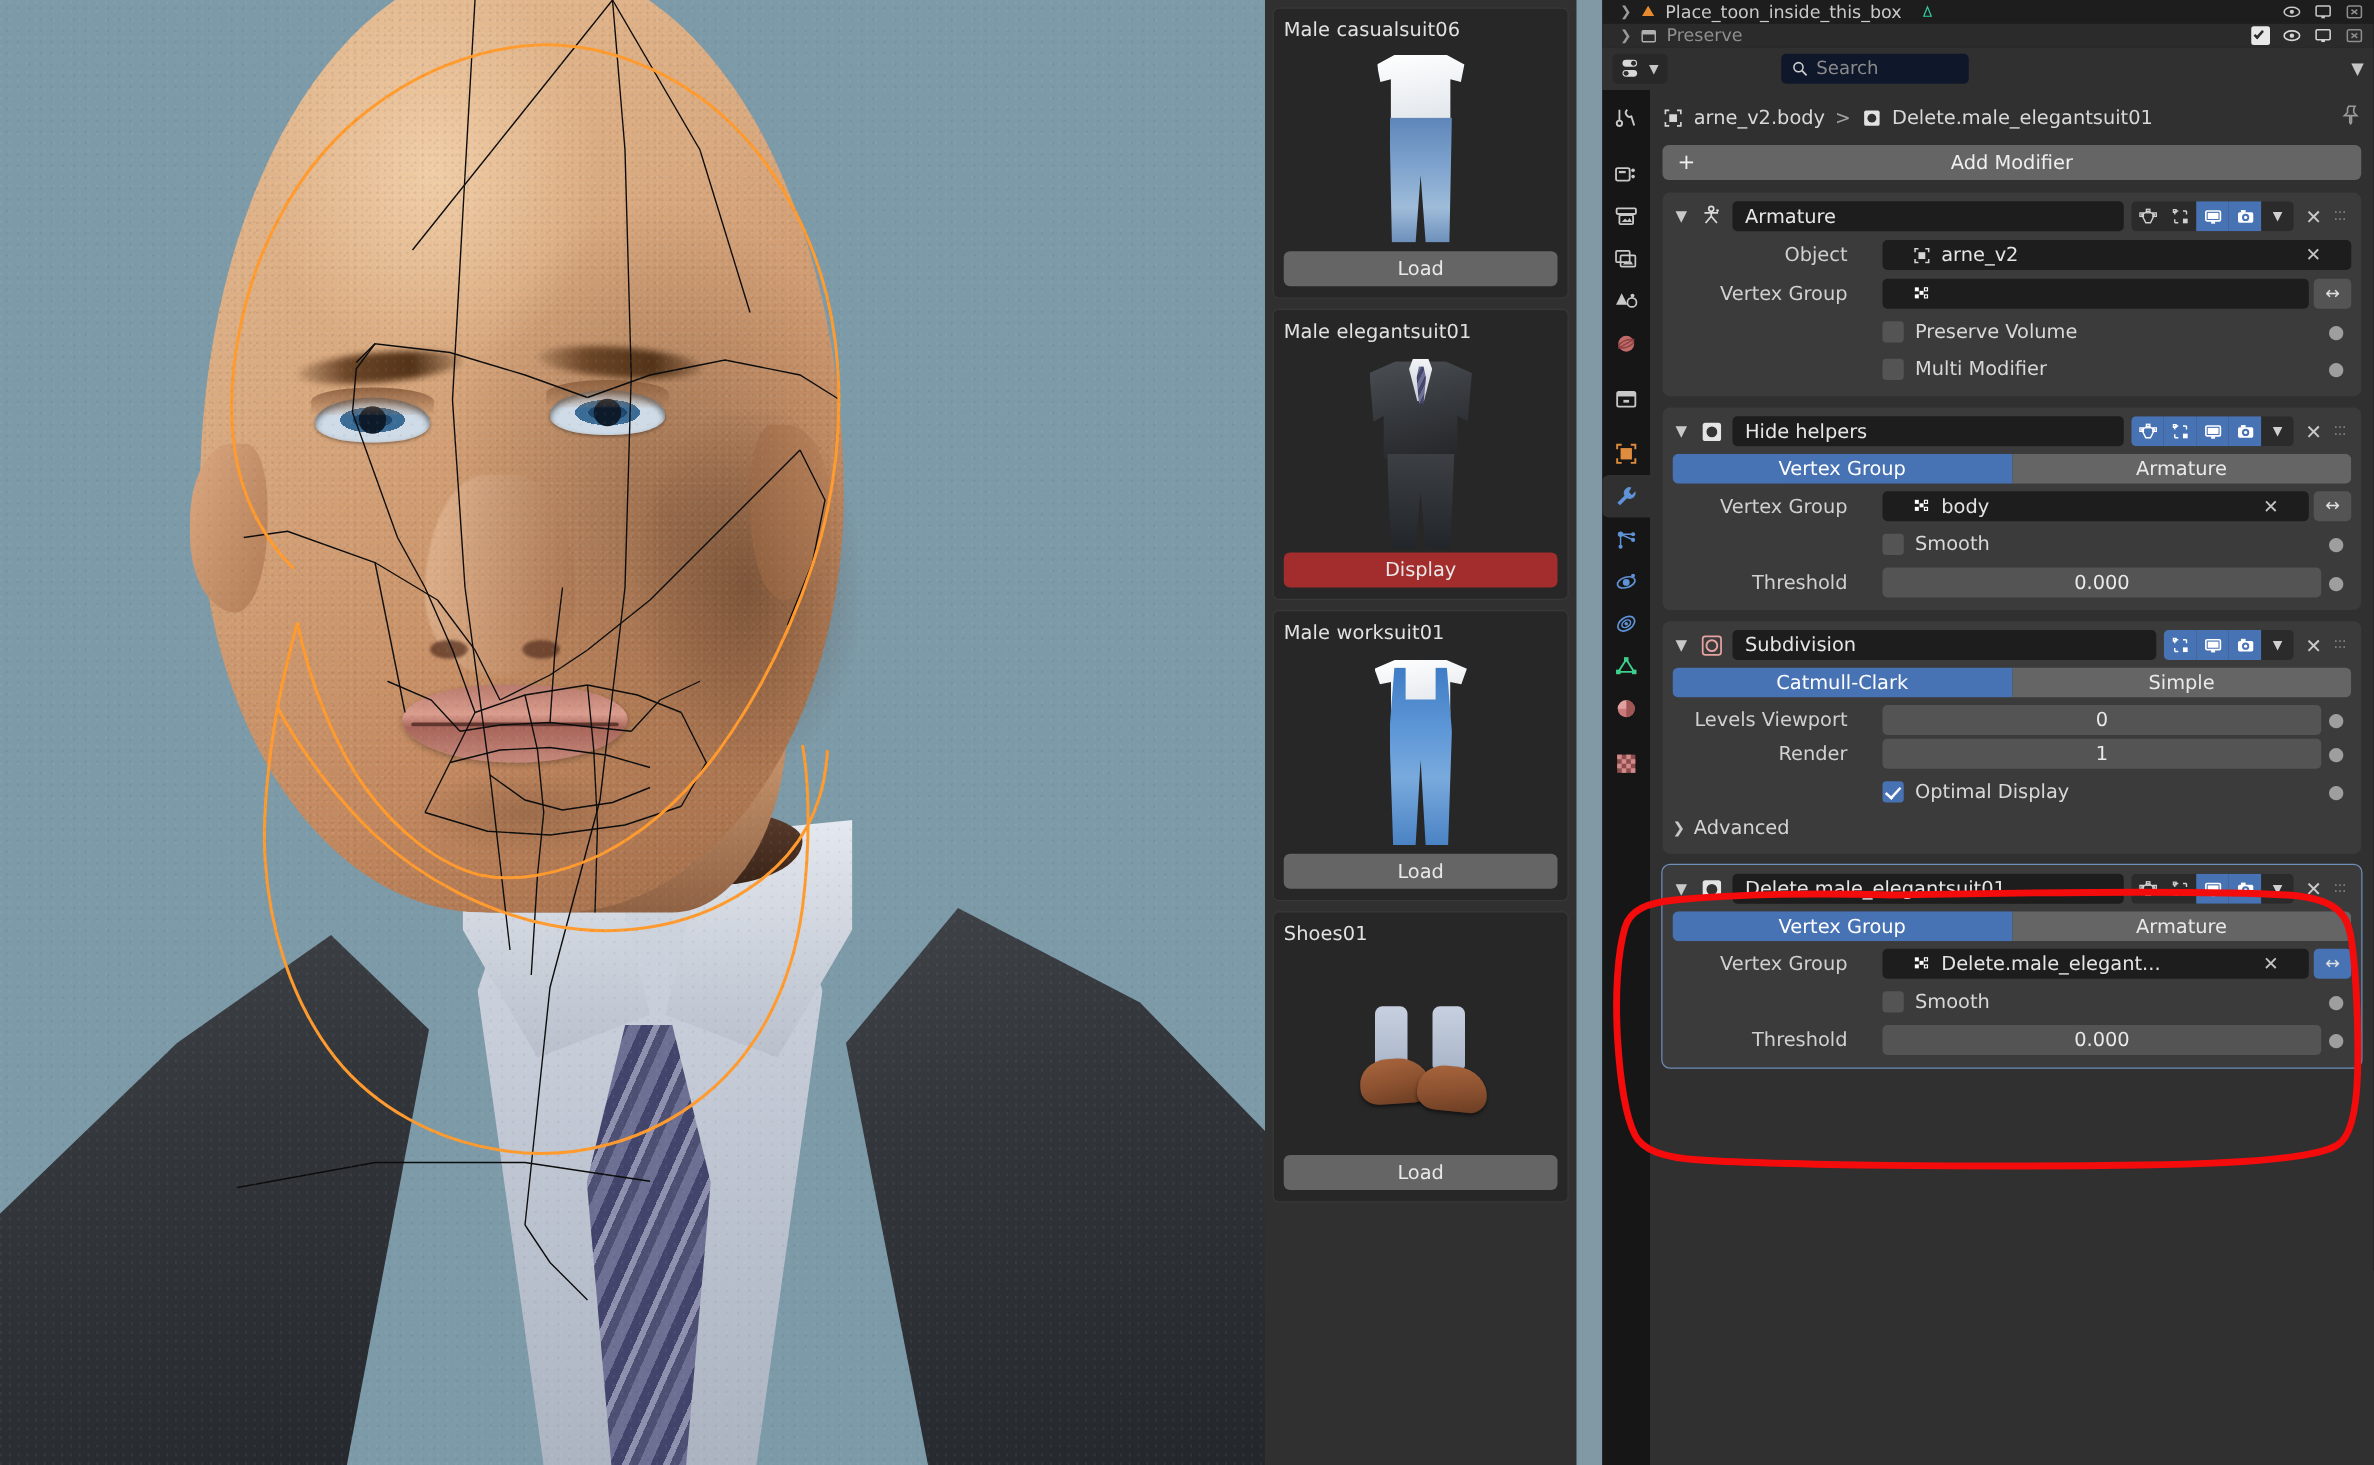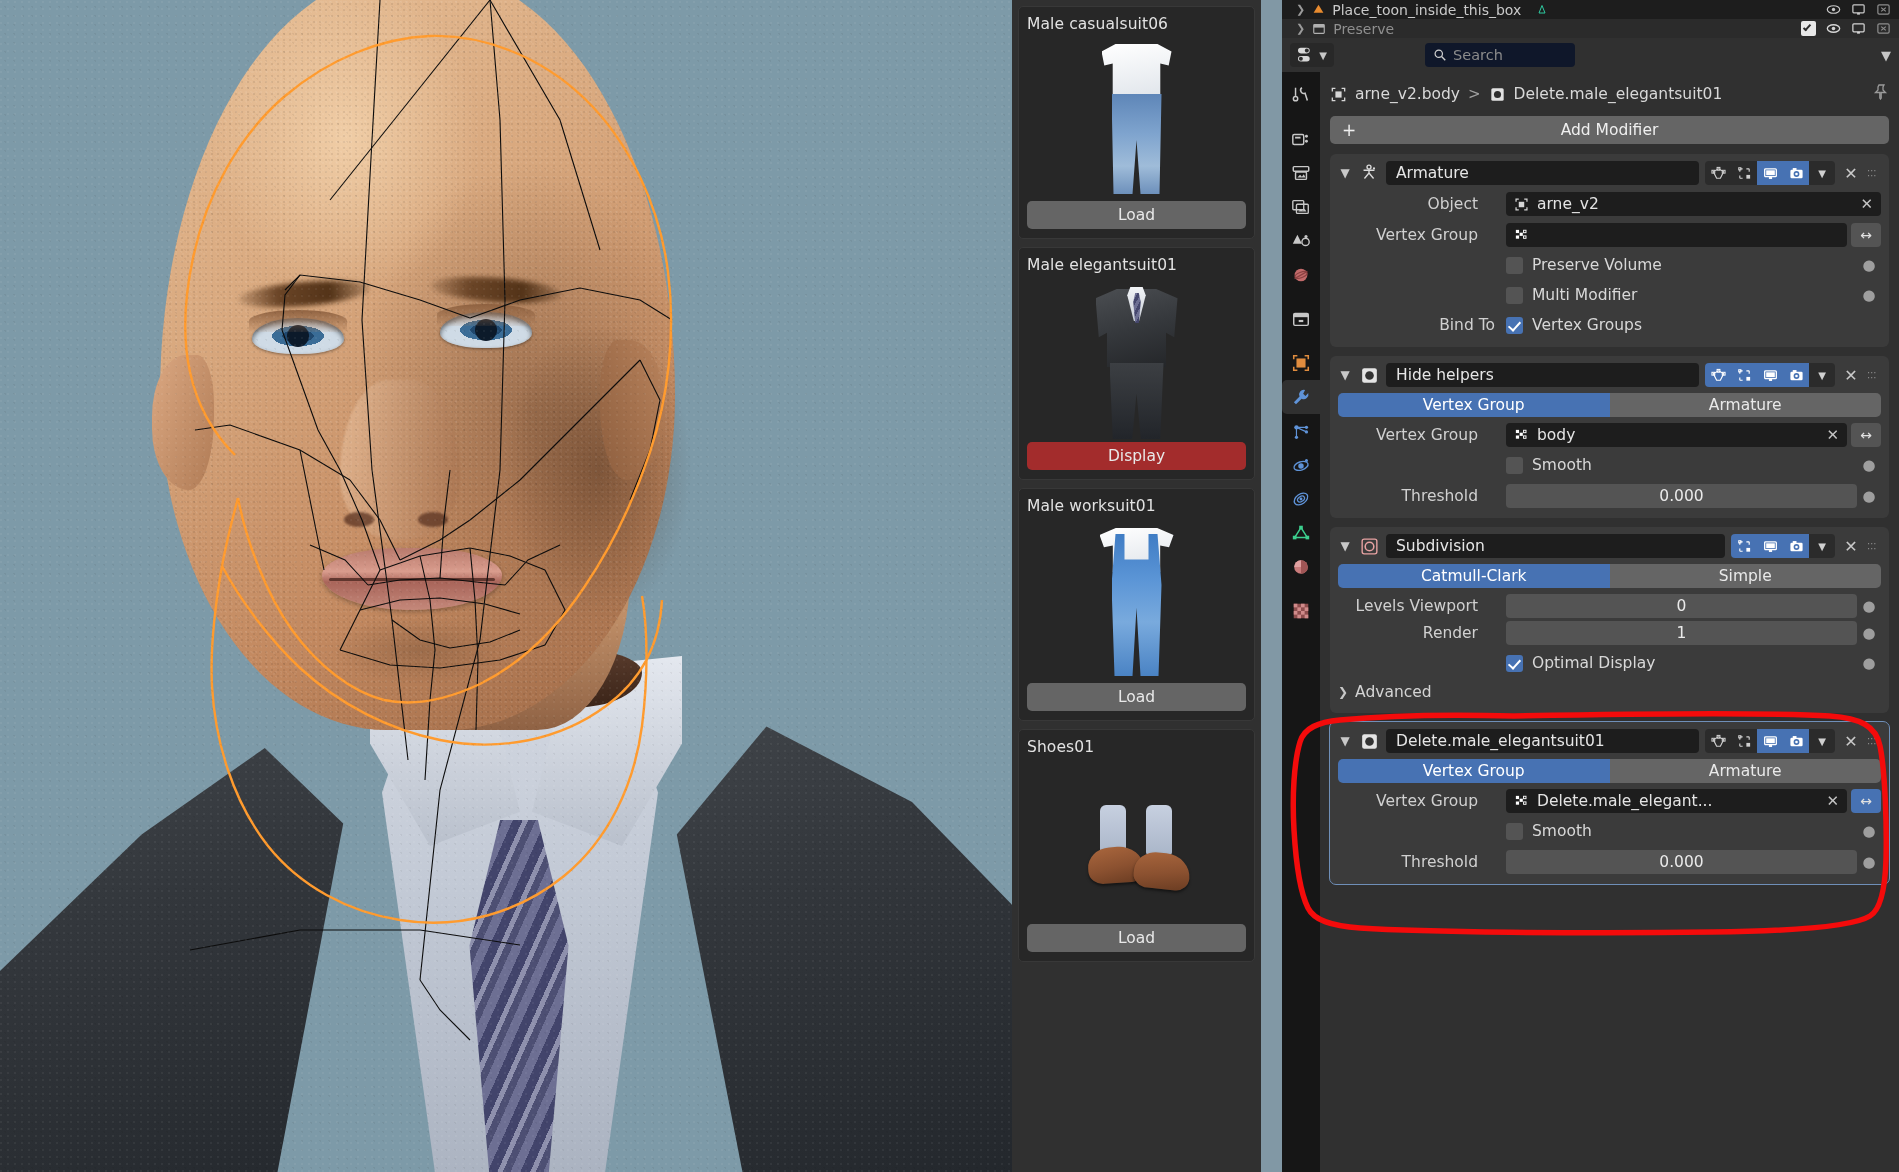--- a/index.html
+++ b/index.html
@@ -336,21 +336,21 @@
   }
   .tog.on { background: #4772b3; }
   .tog.dark { background: #2b2b2b; }
   .mod-x { color: #c9c9c9; font-size: 16px; width: 20px; text-align:center; cursor:pointer; }
   .mod-grip { color: #8d8d8d; font-size: 10px; letter-spacing: 1px; line-height: 5px; width: 14px; }
 
   .row { display: flex; align-items: center; height: 26px; margin-top: 5px; }
   .rlabel { width: 168px; text-align: right; padding-right: 28px; color: #d0d0d0; font-size: 15.5px; }
   .rfield {
     flex: 1; height: 24px; background: #1d1d1d; border-radius: 4px;
-    display: flex; align-items: center; gap: 8px; padding: 0 8px;
+    display: flex; align-items: center; gap: 8px; padding: 0 24px;
     color: #e4e4e4; font-size: 15.5px; overflow: hidden; white-space: nowrap;
   }
   .rfield .x { margin-left: auto; color: #c4c4c4; font-size: 15px; cursor:pointer; }
   .val-slider {
     flex: 1; height: 24px; background: #545454; border-radius: 4px;
     display: flex; align-items: center; justify-content: center;
     color: #eaeaea; font-size: 15.5px;
   }
   .arrow-btn {
     width: 30px; height: 24px; background: #545454; border-radius: 4px; margin-left: 4px;
@@ -823,25 +823,20 @@
           <span class="cb"></span>
           <span class="cbtext">Preserve Volume</span>
           <span class="cbdot">●</span>
         </div>
         <div class="cbrow">
           <span class="lead"></span>
           <span class="cb"></span>
           <span class="cbtext">Multi Modifier</span>
           <span class="cbdot">●</span>
         </div>
-        <div class="cbrow">
-          <span class="lead">Bind To</span>
-          <span class="cb on"></span>
-          <span class="cbtext">Vertex Groups</span>
-        </div>
       </div>
 
       <div class="modifier">
         <div class="mod-head">
           <span class="mod-expand">▼</span>
           <span class="mod-typeicon">
             <svg width="19" height="19" viewBox="0 0 22 22">
                 <rect x="2.5" y="2.5" width="17" height="17" rx="2.4" fill="#e4e4e4"></rect>
                 <circle cx="11" cy="11" r="5" fill="#333333"></circle>
               </svg>

